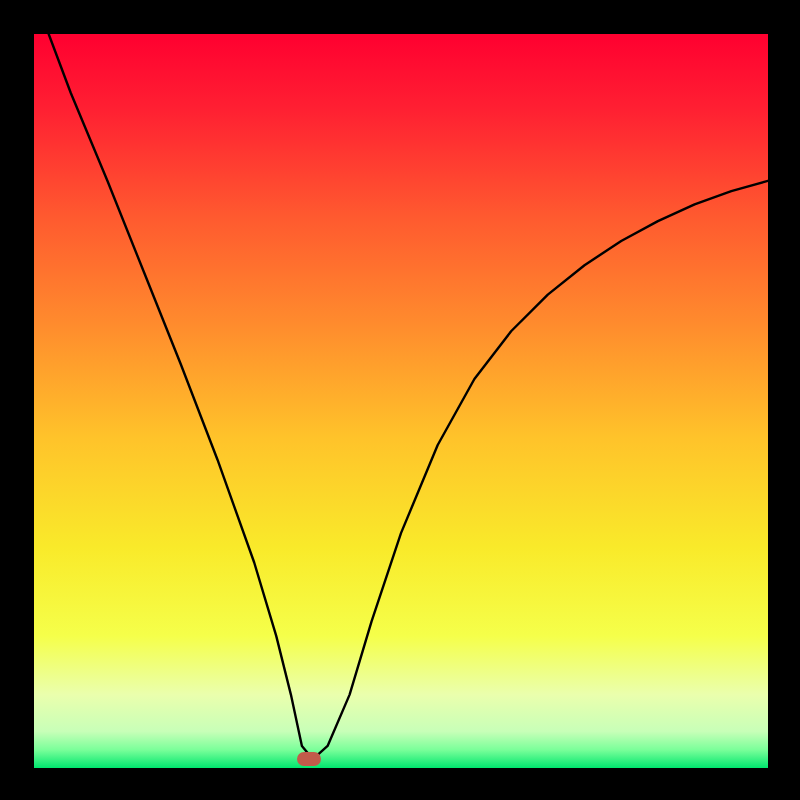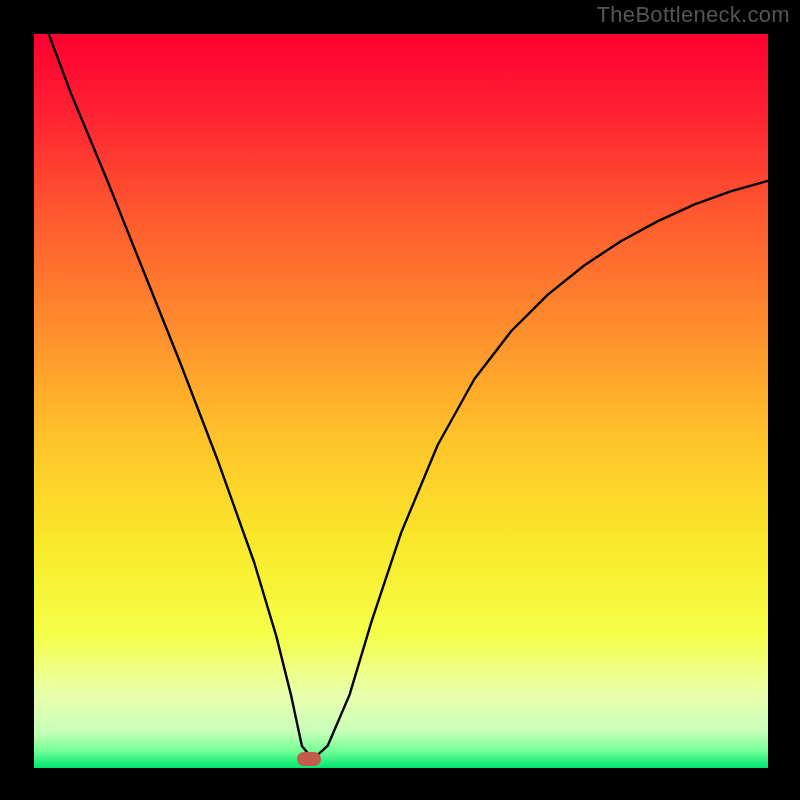--- a/index.html
+++ b/index.html
@@ -46,21 +46,20 @@
     width: 24px;
     height: 14px;
     border-radius: 8px;
     transform: translate(-50%, -50%);
   }
 </style>
 </head>
 <body>
 
 <div class="frame">
-  <div class="watermark">TheBottleneck.com</div>
   <div class="plot-area" id="plot" style="left: 34px; top: 34px; width: 734px; height: 734px;">
     <div class="gradient" id="grad" style="background: linear-gradient(rgb(255, 0, 48) 0%, rgb(255, 31, 50) 10%, rgb(255, 90, 47) 25%, rgb(255, 141, 45) 40%, rgb(255, 195, 42) 55%, rgb(249, 234, 42) 70%, rgb(245, 255, 74) 82%, rgb(234, 255, 173) 90%, rgb(200, 255, 184) 95%, rgb(123, 255, 154) 97.5%, rgb(0, 230, 110) 100%);"></div>
     <svg class="curve" id="curve" width="734" height="734" viewBox="0 0 734 734">
         <path d="M14.68 0.00 L36.70 58.72 L73.40 146.80 L110.10 238.55 L146.80 330.30 L183.50 425.72 L220.20 528.48 L242.22 601.88 L256.90 660.60 L267.91 711.98 L278.92 725.19 L293.60 711.98 L315.62 660.60 L337.64 587.20 L367.00 499.12 L403.70 411.04 L440.40 344.98 L477.10 297.27 L513.80 260.57 L550.50 231.21 L587.20 206.99 L623.90 187.17 L660.60 170.29 L697.30 157.08 L734.00 146.80" fill="none" stroke="#000" stroke-width="2.4" stroke-linecap="round" stroke-linejoin="round"></path>
       </svg>
     <div class="marker" id="marker" style="left: 275.25px; top: 725.192px; background: rgb(194, 91, 74);"></div>
   </div>
 </div>
 
 </body></html>

